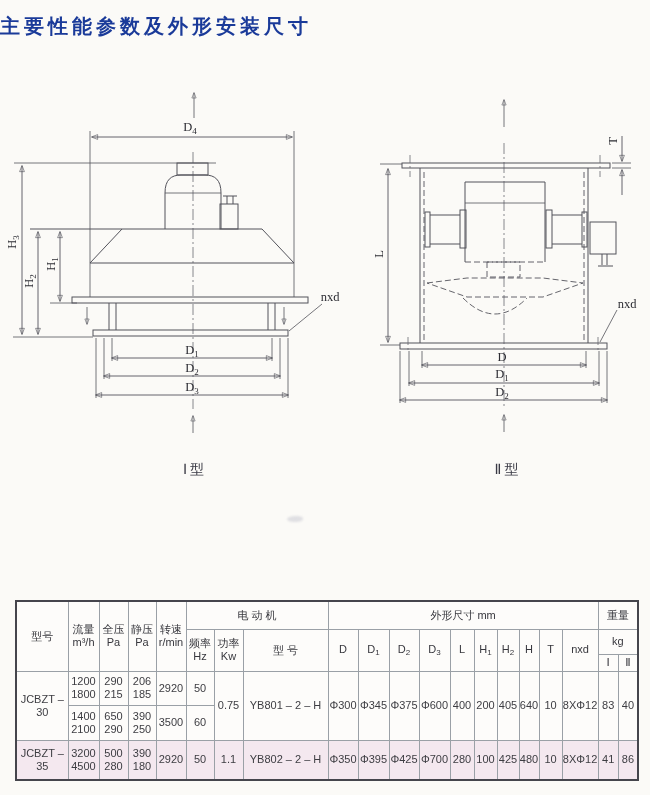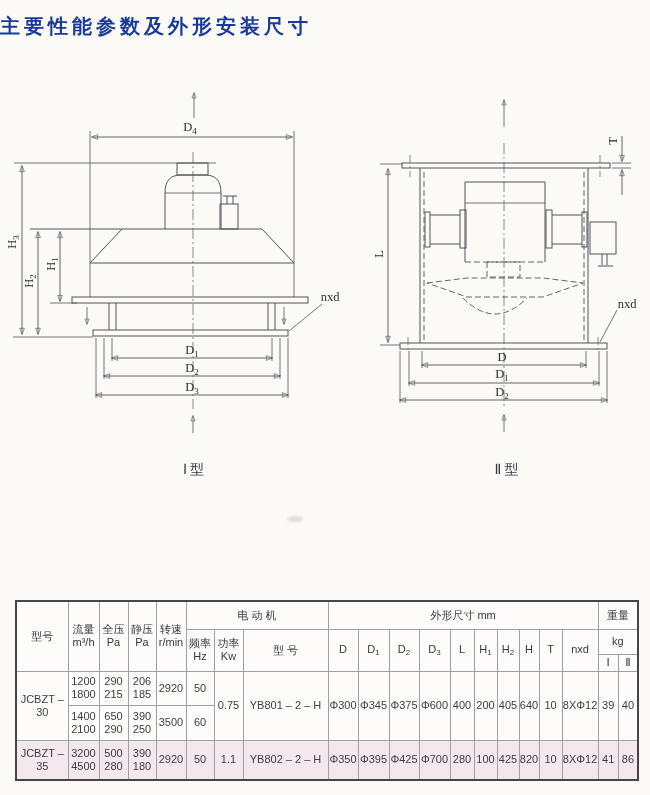--- a/index.html
+++ b/index.html
@@ -284,21 +284,21 @@
     <td rowspan="2">Φ300</td>
     <td rowspan="2">Φ345</td>
     <td rowspan="2">Φ375</td>
     <td rowspan="2">Φ600</td>
     <td rowspan="2">400</td>
     <td rowspan="2">200</td>
     <td rowspan="2">405</td>
     <td rowspan="2">640</td>
     <td rowspan="2">10</td>
     <td rowspan="2">8XΦ12</td>
-    <td rowspan="2">39</td>
+    <td rowspan="2">83</td>
     <td rowspan="2">40</td>
   </tr>
   <tr class="br2">
     <td>1400
 2100</td>
     <td>650
 290</td>
     <td>390
 250</td>
     <td>3500</td>
@@ -317,20 +317,20 @@
     <td>50</td>
     <td>1.1</td>
     <td>YB802 – 2 – H</td>
     <td>Φ350</td>
     <td>Φ395</td>
     <td>Φ425</td>
     <td>Φ700</td>
     <td>280</td>
     <td>100</td>
     <td>425</td>
-    <td>820</td>
+    <td>480</td>
     <td>10</td>
     <td>8XΦ12</td>
     <td>41</td>
     <td>86</td>
   </tr>
 </tbody>
   </table>
 
 </body></html>

